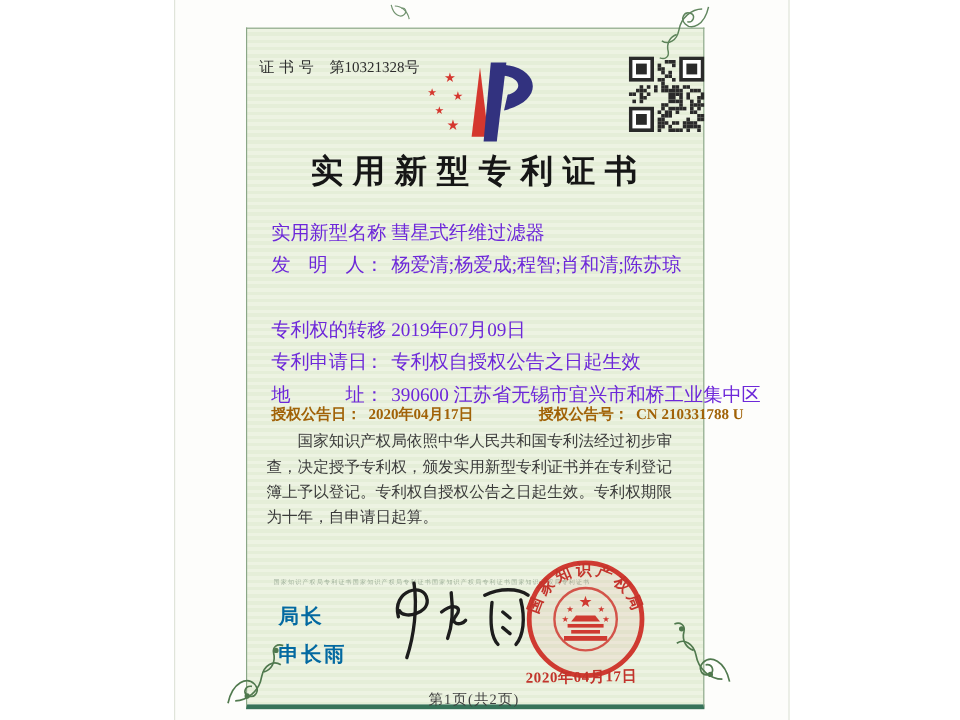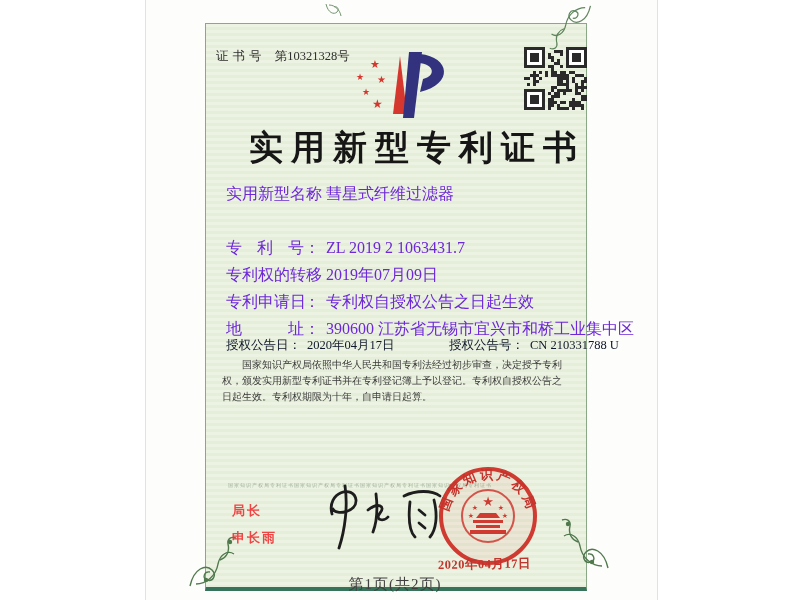--- a/index.html
+++ b/index.html
@@ -7,41 +7,41 @@
          font-family:"Liberation Serif","DejaVu Serif",serif;color:#222;}
   .paper{position:absolute;left:145px;top:0;width:511px;height:600px;background:#fdfdfb;
          border-left:1px solid #e0e4da;border-right:1px solid #e0e4da;}
   .frame{position:absolute;left:205px;top:23px;width:380px;height:563px;
          border:1px solid #8aa786;border-bottom:4px solid #37735a;
          background:repeating-linear-gradient(180deg,#edf3e2 0px,#edf3e2 3px,#e5eed8 3px,#e5eed8 6px);}
   .certno{position:absolute;left:216px;top:48px;font-size:12.5px;color:#2d2d2d;white-space:nowrap;}
   .certno .lbl{letter-spacing:4px;margin-right:6px;}
   .logo{position:absolute;left:350px;top:50px;width:110px;height:72px;}
   .qr{position:absolute;left:524px;top:47px;width:63px;height:63px;}
-  .title{position:absolute;left:205px;top:125px;width:380px;text-align:right;
-         font-size:34px;font-weight:600;letter-spacing:8px;text-indent:8px;color:#161616;}
+  .title{position:absolute;left:205px;top:125px;width:380px;text-align:center;
+         font-size:27px;font-weight:600;letter-spacing:8px;text-indent:8px;color:#161616;}
   .row{position:absolute;left:226px;width:350px;font-size:16px;color:#6d28d9;white-space:nowrap;}
   .flabel{display:inline-block;width:78px;text-align:justify;text-align-last:justify;}
   .colon{margin-right:6px;}
-  .grant-row{position:absolute;left:226px;top:337px;font-size:12.5px;color:#0f172a;white-space:nowrap;}
+  .grant-row{position:absolute;left:226px;top:337px;font-size:12.5px;color:#a16207;white-space:nowrap;font-weight:bold;}
   .grant-row .val1{display:inline-block;width:112px;}
   .grant-row .gap{display:inline-block;width:30px;}
-  .paras{position:absolute;left:222px;top:357px;width:346px;font-size:10px;
+  .paras{position:absolute;left:222px;top:357px;width:346px;font-size:13px;
          line-height:1.62;color:#3a3a3a;}
   .paras p{margin:0 0 2px 0;text-indent:2em;}
   .microtext{position:absolute;left:228px;top:482px;width:320px;font-size:5px;color:#8fa18c;
              letter-spacing:1px;white-space:nowrap;overflow:hidden;opacity:.8;}
-  .director{position:absolute;left:232px;top:502px;font-size:13px;font-weight:600;color:#ef4444;}
+  .director{position:absolute;left:232px;top:502px;font-size:17px;font-weight:600;color:#0369a1;}
   .director div{margin-bottom:9px;letter-spacing:2px;}
   .signature{position:absolute;left:318px;top:480px;width:130px;height:72px;}
   .seal{position:absolute;left:428px;top:458px;width:120px;height:122px;}
   .seal-date{position:absolute;left:438px;top:556px;width:110px;font-size:12.5px;font-weight:700;
              color:#c2342c;letter-spacing:.5px;transform:rotate(-1deg);}
   .footer-page{position:absolute;left:205px;top:575px;width:380px;text-align:center;
-               font-size:15px;color:#3f3f3f;letter-spacing:1px;}
+               font-size:12px;color:#3f3f3f;letter-spacing:1px;}
   .flourish{position:absolute;}
 </style>
 </head>
 <body>
 
 <div class="stage">
   <div class="paper"></div>
   <div class="frame"></div>
 
   <div class="certno">
@@ -192,22 +192,22 @@
         <rect x="48" y="60" width="3" height="3" fill="#2a2a2a"></rect>
         <rect x="57" y="60" width="3" height="3" fill="#2a2a2a"></rect>
       </svg>
   </div>
 
   <div class="title">实用新型专利证书</div>
 
   <div class="row" style="top:184px">
     <span class="flabel">实用新型名称</span><span class="colon">：</span><span>彗星式纤维过滤器</span>
   </div>
-  <div class="row" style="top:238px">
-    <span class="flabel">专利号</span><span class="colon">：</span><span>ZL 2019 2 1063431.7</span>
+  <div class="row" style="top:211px">
+    <span class="flabel">发明人</span><span class="colon">：</span><span>杨爱清;杨爱成;程智;肖和清;陈苏琼</span>
   </div>
   <div class="row" style="top:265px">
     <span class="flabel">专利权的转移</span><span class="colon">：</span><span>2019年07月09日</span>
   </div>
   <div class="row" style="top:292px">
     <span class="flabel">专利申请日</span><span class="colon">：</span><span>专利权自授权公告之日起生效</span>
   </div>
   <div class="row" style="top:319px">
     <span class="flabel">地址</span><span class="colon">：</span><span>390600 江苏省无锡市宜兴市和桥工业集中区</span>
   </div>

